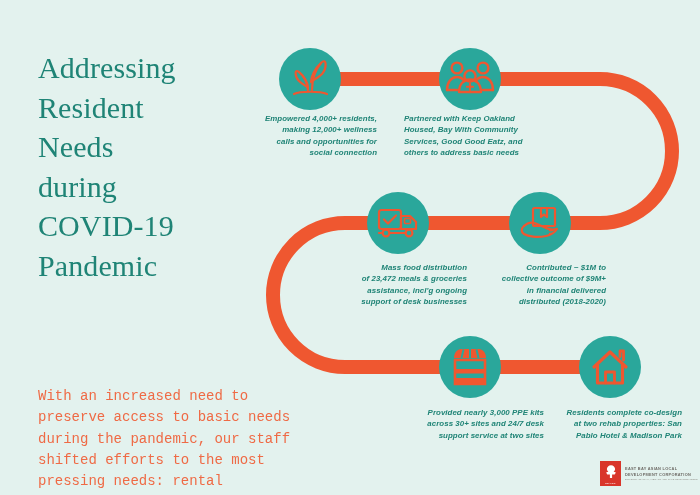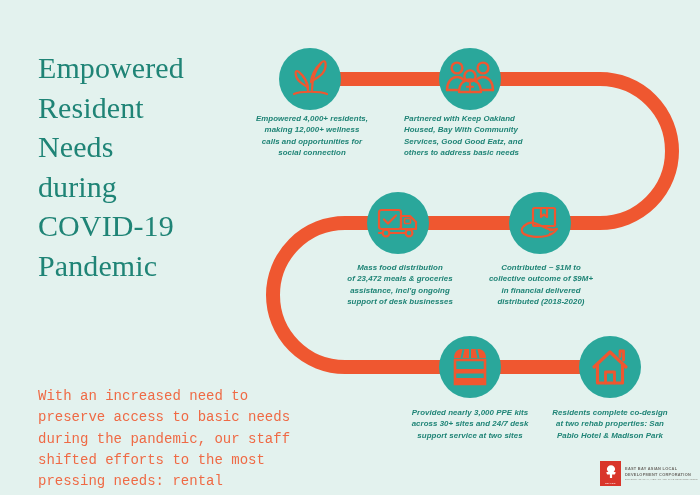--- a/index.html
+++ b/index.html
@@ -30,21 +30,21 @@
 
   
   #flow{position:absolute;left:0;top:0;width:700px;height:495px;}
 
   
   .cap{
     position:absolute;
     font-family:"Liberation Sans", sans-serif;
     font-size:7.9px;line-height:1.45;
     font-weight:bold;font-style:italic;
-    color:#1f8476;text-align:center;
+    color:#1f8476;text-align:right;
     letter-spacing:.05px;
   }
 
   
   #logo{
     position:absolute;left:600px;top:461px;
     display:flex;align-items:center;gap:4px;
   }
   #logo .mark{
     width:21px;height:25px;background:#d9352a;
@@ -67,21 +67,21 @@
     font-size:2.35px;color:#8d8a85;letter-spacing:.12px;
     line-height:1.2;white-space:nowrap;margin-top:1px;
   }
 </style>
 </head>
 <body>
 
 <div id="stage">
 
   <h1 id="title">
-    <span class="tline">Empowered</span>
+    <span class="tline">Addressing</span>
     <span class="tline">Resident</span>
     <span class="tline">Needs</span>
     <span class="tline">during</span>
     <span class="tline">COVID-19</span>
     <span class="tline">Pandemic</span>
   </h1>
 
   <p id="intro">With an increased need to preserve access to basic needs during the pandemic, our staff shifted efforts to the most pressing needs: rental assistance, food access, benefits, and social connection. Guided by our Healthy Neighborhoods approach, building upon partnerships, and training staff where needed, we were able to thoroughly support our residents.</p>
 
   <svg id="flow" viewBox="0 0 700 495">

